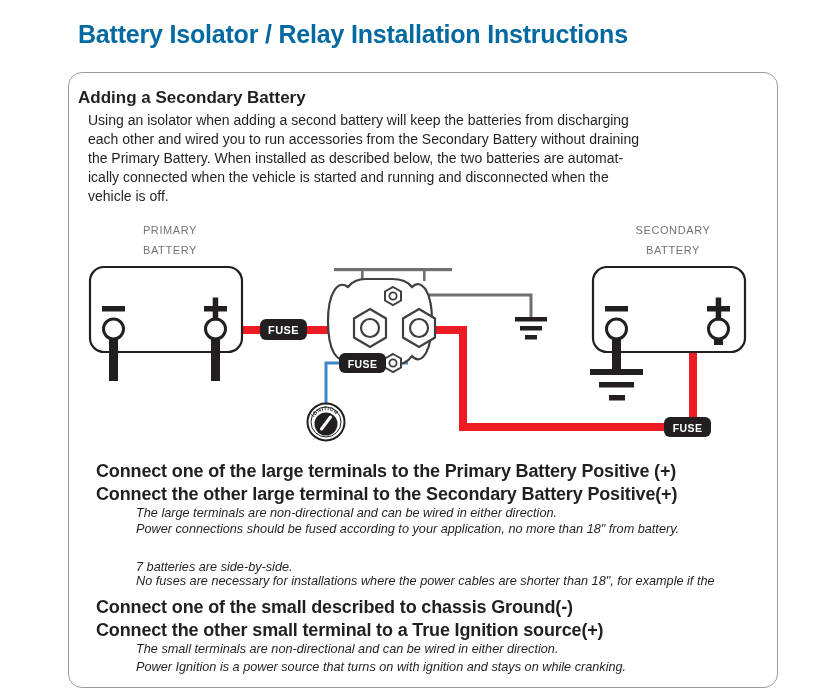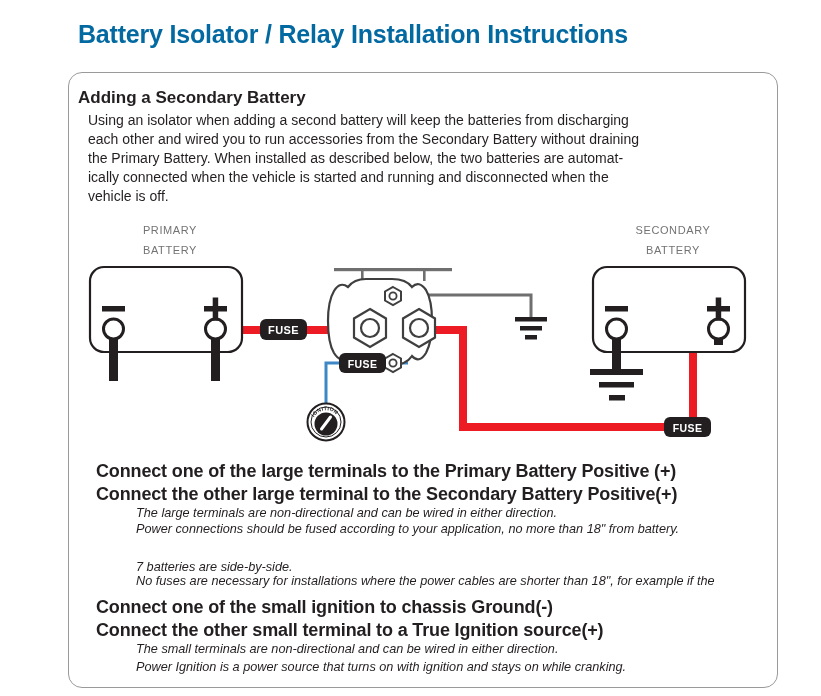--- a/index.html
+++ b/index.html
@@ -174,16 +174,16 @@
   <div>BATTERY</div>
 </div>
 
 <div class="bold-line" style="top:461px">Connect one of the large terminals to the Primary Battery Positive (+)</div>
 <div class="bold-line" style="top:484px">Connect the other large terminal to the Secondary Battery Positive(+)</div>
 <div class="ital-line" style="top:506px">The large terminals are non-directional and can be wired in either direction.</div>
 <div class="ital-line" style="top:522px">Power connections should be fused according to your application, no more than 18" from battery.</div>
 <div class="ital-line" style="top:574px">No fuses are necessary for installations where the power cables are shorter than 18", for example if the</div>
 <div class="ital-line" style="top:560px">7 batteries are side-by-side.</div>
 
-<div class="bold-line" style="top:597px">Connect one of the small ignition to chassis Ground(-)</div>
+<div class="bold-line" style="top:597px">Connect one of the small described to chassis Ground(-)</div>
 <div class="bold-line" style="top:620px">Connect the other small terminal to a True Ignition source(+)</div>
 <div class="ital-line" style="top:642px">The small terminals are non-directional and can be wired in either direction.</div>
 <div class="ital-line" style="top:660px">Power Ignition is a power source that turns on with ignition and stays on while cranking.</div>
 
 </body></html>

